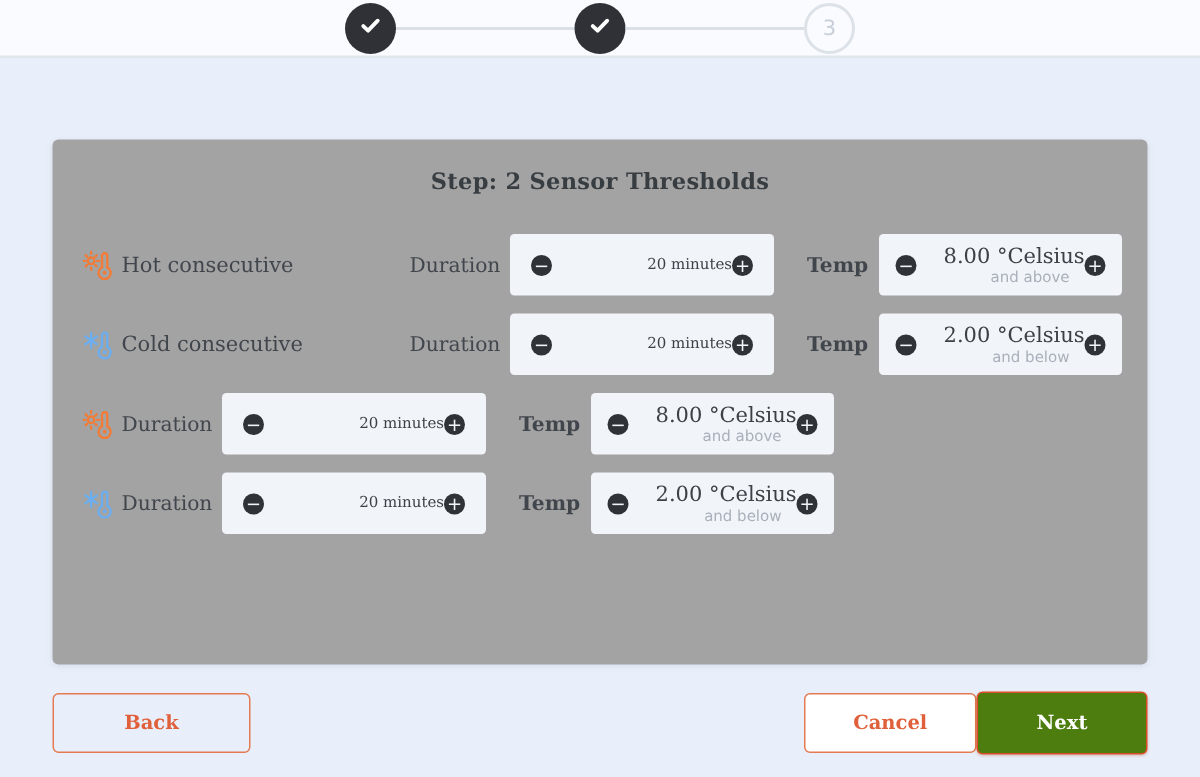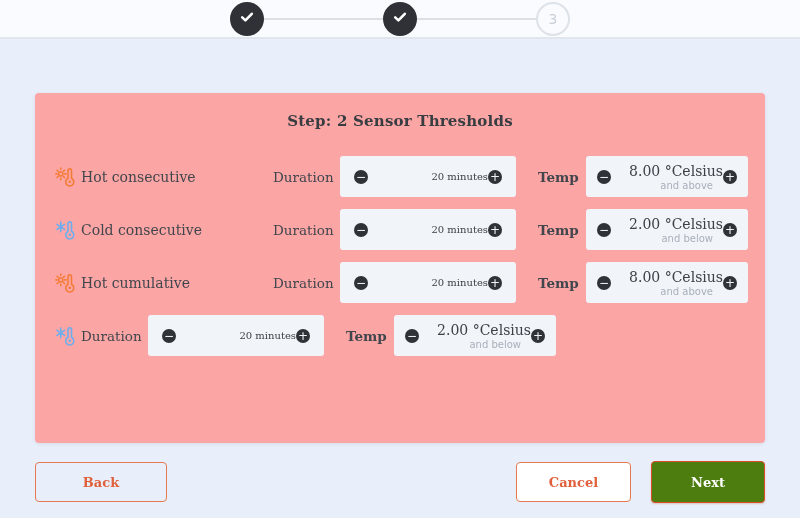--- a/index.html
+++ b/index.html
@@ -32,21 +32,21 @@
     font-family:"DejaVu Sans","Liberation Sans",sans-serif;
     font-size:14px;
   }
   .step-line { width:119px; height:2px; background:#dbe0e7; flex:none; }
 
   
   .card {
     width:730px;
     margin:54px auto 18px 35px;
     height:350px;
-    background:#fca5a5;
+    background:#a3a3a3;
     border-radius:4px;
     box-shadow:0 1px 4px rgba(40,60,90,0.10);
   }
   .card-title {
     text-align:center;
     padding:19px 0 12px;
     font-size:15px;
     color:#383d42;
     font-weight:bold;
     letter-spacing:.2px;
@@ -113,21 +113,20 @@
     background:transparent;
     border:1px solid #e37a52;
     color:#e0603c;
   }
   .footer-right { display:flex; align-items:center; }
   .btn-cancel {
     width:115px; height:40px;
     background:#ffffff;
     border:1px solid #e37a52;
     color:#e0603c;
-    margin-right:20px;
   }
   .btn-next {
     width:114px; height:42px;
     background:#4d7c0f;
     border:1px solid #da4f27;
     color:#ffffff;
     box-shadow:0 1px 2px rgba(160,60,20,0.25);
   }
 </style>
 </head>
@@ -212,21 +211,20 @@
         </div>
       </div>
       <div class="row">
         <span class="row-icon">
           <svg viewBox="0 0 24 24" fill="none" stroke="#f47b35" stroke-width="1.7" stroke-linecap="round" stroke-linejoin="round">
             <path d="M14.2 5 a1.9 1.9 0 0 1 3.8 0 v8.4 a4.4 4.4 0 1 1 -3.8 0 Z"></path>
             <circle cx="16.1" cy="17.2" r="1.4" fill="#f47b35" stroke="none"></circle>
             <path d="M6.3 6.2 a2.4 2.4 0 1 1 -0.1 0 M6.3 3.6 v-1.5 M6.3 13.5 v1.5 M2 8.6 H0.9 M10.6 8.6 h1.4 M3.3 5.6 2.3 4.6 M9.3 5.6 l1-1 M3.3 11.6 l-1 1 M9.3 11.6 l1 1"></path>
           </svg>
         </span>
-        <span class="row-label">Hot cumulative</span>
         <span class="field-label">Duration</span>
         <div class="panel panel-duration">
           <button class="step-btn">−</button>
           <span class="panel-value">20 minutes</span>
           <button class="step-btn">+</button>
         </div>
         <span class="temp-label">Temp</span>
         <div class="panel panel-temp">
           <button class="step-btn">−</button>
           <div class="temp-mid">

